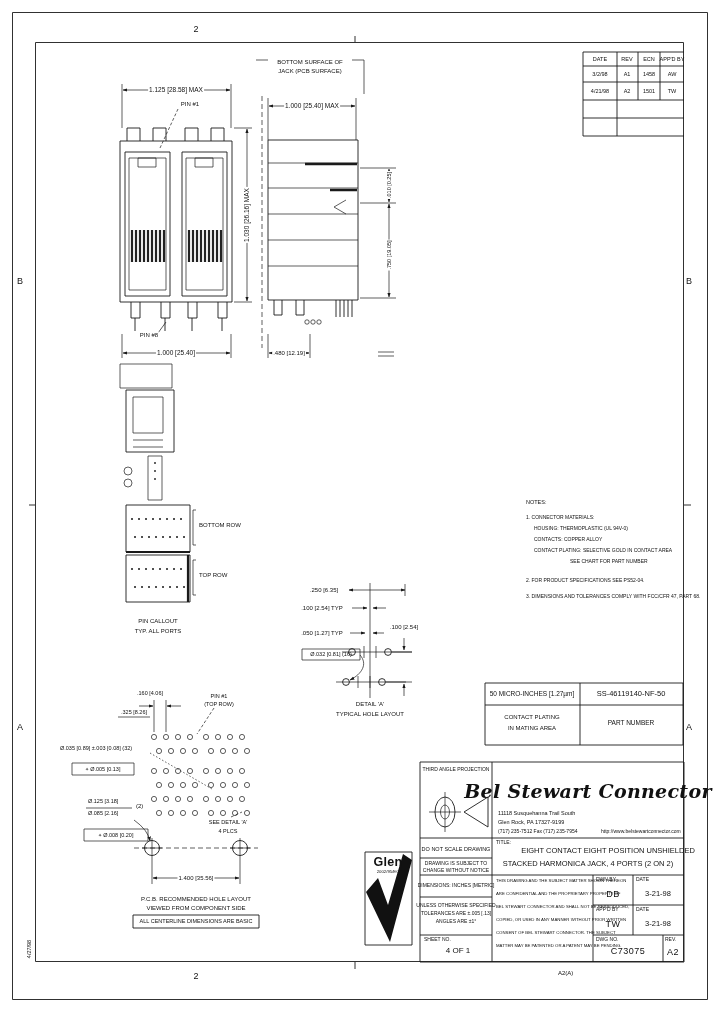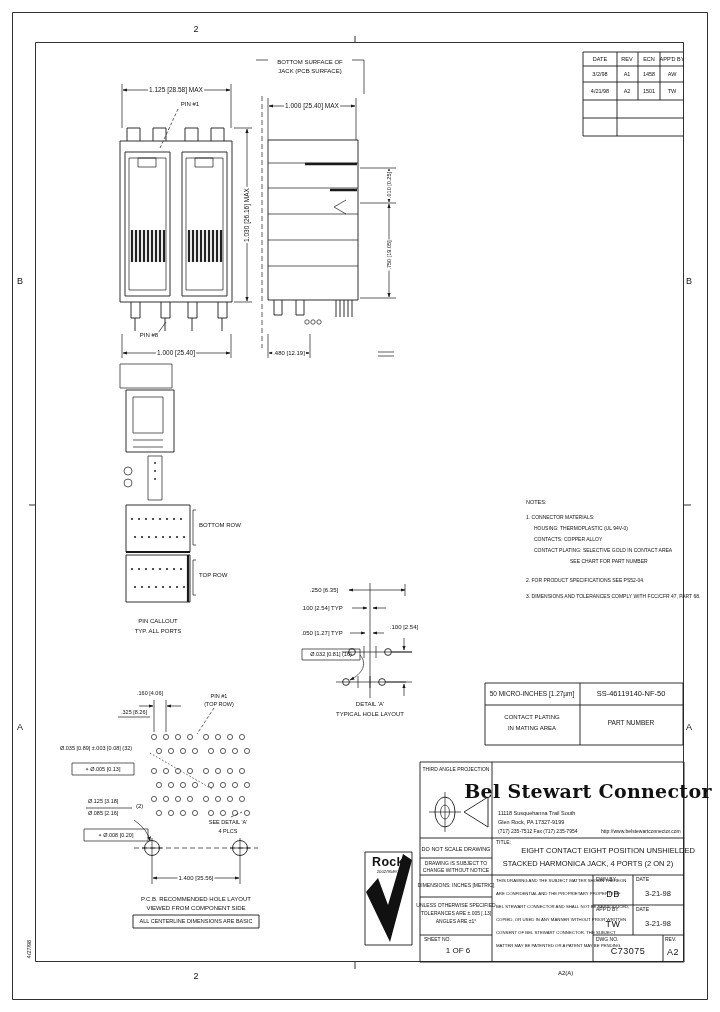--- a/index.html
+++ b/index.html
@@ -16,21 +16,21 @@
   .s45{font-size:4.3px;}
   .s5{font-size:5px;}
   .s55{font-size:5.5px;}
   .s6{font-size:6px;}
   .s65{font-size:6.5px;}
   .s75{font-size:7.5px;}
   .s8{font-size:8px;}
   .s9{font-size:9px;letter-spacing:.5px;}
   .s12{font-size:12.5px;font-weight:bold;letter-spacing:.3px;}
   .zone{font-size:9px;}
-  .serif{font-family:"DejaVu Serif","Liberation Serif",serif;font-size:19px;font-weight:600;letter-spacing:.3px;}
+  .serif{font-family:"DejaVu Serif","Liberation Serif",serif;font-size:19px;font-weight:600;letter-spacing:.3px;font-style:italic;}
 </style>
 </head>
 <body>
 
 <div class="page">
 
 <svg width="720" height="1012" viewBox="0 0 720 1012">
   <defs>
     <marker id="ar" viewBox="0 0 10 10" refX="9" refY="5" markerWidth="7" markerHeight="7" orient="auto-start-reverse">
       <path d="M0,1.5L10,5L0,8.5Z" fill="#1a1a1a"></path>
@@ -313,36 +313,36 @@
 <div class="lbl c s5" style="left:456px;top:864px">DRAWING IS SUBJECT TO</div>
 <div class="lbl c s5" style="left:456px;top:871px">CHANGE WITHOUT NOTICE</div>
 <div class="lbl s5" style="left:496px;top:840px">TITLE:</div>
 <div class="lbl c s75" style="left:608px;top:851px">EIGHT CONTACT EIGHT POSITION UNSHIELDED</div>
 <div class="lbl c s75" style="left:588px;top:864px">STACKED HARMONICA JACK, 4 PORTS (2 ON 2)</div>
 <div class="lbl c s5" style="left:456px;top:886px">DIMENSIONS:  INCHES [METRIC]</div>
 <div class="lbl c s5" style="left:456px;top:906px">UNLESS OTHERWISE SPECIFIED</div>
 <div class="lbl c s5" style="left:456px;top:914px">TOLERANCES ARE ±.005 [.13]</div>
 <div class="lbl c s5" style="left:456px;top:922px">ANGLES ARE ±1°</div>
 <div class="lbl s5" style="left:424px;top:937px">SHEET NO.</div>
-<div class="lbl c s8" style="left:458px;top:951px">1 OF 6</div>
+<div class="lbl c s8" style="left:458px;top:951px">4 OF 1</div>
 <div class="lbl s45" style="left:496px;top:879px">THIS DRAWING AND THE SUBJECT MATTER SHOWN THEREON</div>
 <div class="lbl s45" style="left:496px;top:892px">ARE CONFIDENTIAL AND THE PROPRIETARY PROPERTY OF</div>
 <div class="lbl s45" style="left:496px;top:905px">BEL STEWART CONNECTOR AND SHALL NOT BE REPRODUCED,</div>
 <div class="lbl s45" style="left:496px;top:918px">COPIED, OR USED IN ANY MANNER WITHOUT PRIOR WRITTEN</div>
 <div class="lbl s45" style="left:496px;top:931px">CONSENT OF BEL STEWART CONNECTOR. THE SUBJECT</div>
 <div class="lbl s45" style="left:496px;top:944px">MATTER MAY BE PATENTED OR A PATENT MAY BE PENDING.</div>
 <div class="lbl s5" style="left:596px;top:877px">DWN BY</div>
 <div class="lbl c s9" style="left:613px;top:894px">DB</div>
 <div class="lbl s5" style="left:636px;top:877px">DATE</div>
 <div class="lbl c s75" style="left:658px;top:894px">3-21-98</div>
 <div class="lbl s5" style="left:596px;top:907px">APP'D BY</div>
 <div class="lbl c s9" style="left:613px;top:924px">TW</div>
 <div class="lbl s5" style="left:636px;top:907px">DATE</div>
 <div class="lbl c s75" style="left:658px;top:924px">3-21-98</div>
 <div class="lbl s5" style="left:596px;top:937px">DWG NO.</div>
 <div class="lbl c s9" style="left:628px;top:951px">C73075</div>
 <div class="lbl s5" style="left:665px;top:937px">REV.</div>
 <div class="lbl c s9" style="left:673px;top:952px">A2</div>
 
-<div class="lbl c s12" style="left:388px;top:862px">Rock</div>
+<div class="lbl c s12" style="left:388px;top:862px">Glen</div>
 <div class="lbl c s45" style="left:388px;top:872px">2002/95/EC</div>
 
 </div>
 
 </body></html>

